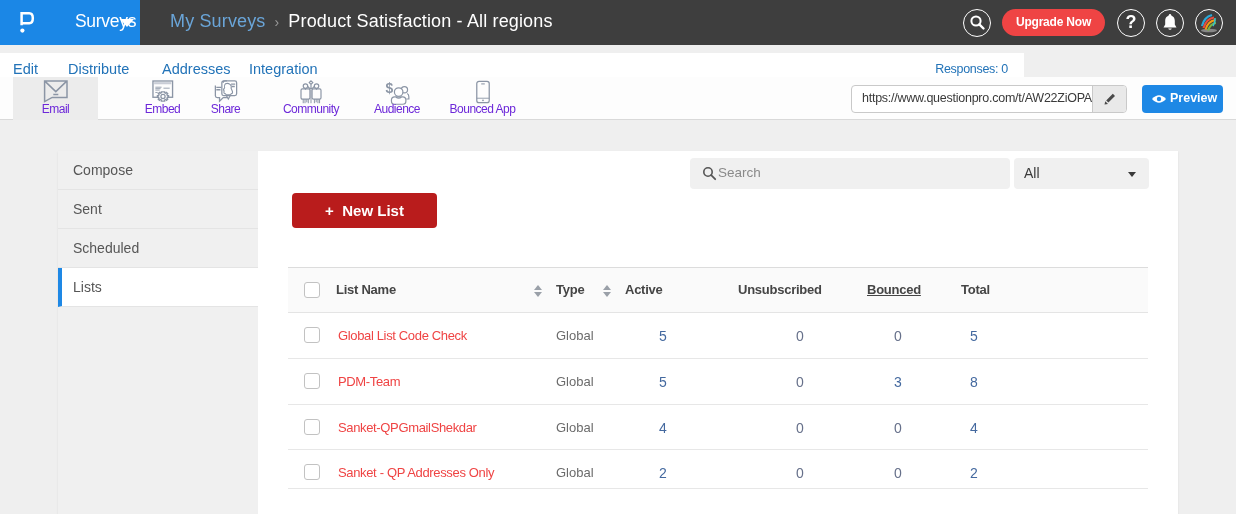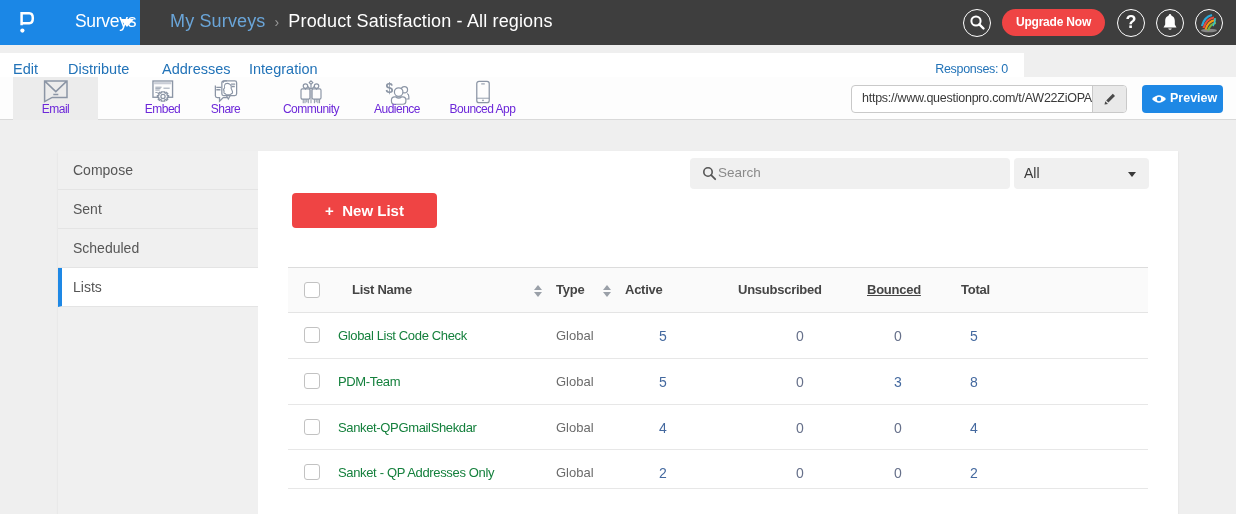--- a/index.html
+++ b/index.html
@@ -39,29 +39,29 @@
 #sidebar { position:absolute; left:0; top:0; width:200px; height:363px; background:#f0f0f0; }
 #sidebar .item { position:absolute; left:0; width:200px; height:39px; line-height:39px; padding-left:15px; font-size:14px; color:#565656; border-bottom:1px solid #e4e4e4; }
 #sidebar .item.active { background:#fff; border-left:4px solid #1e88e5; padding-left:11px; border-bottom:1px solid #e4e4e4; }
 
 
 #searchbox { position:absolute; left:632px; top:7px; width:320px; height:31px; background:#f0f0f0; border-radius:4px; }
 #searchbox .ph { position:absolute; left:28px; top:7px; font-size:13.5px; color:#8a8a8a; }
 #alldd { position:absolute; left:956px; top:7px; width:135px; height:31px; background:#f0f0f0; border-radius:4px; }
 #alldd .t { position:absolute; left:10px; top:7px; font-size:14px; color:#3a3a3a; }
 #alldd .c { position:absolute; right:13px; top:14px; width:0; height:0; border-left:4.5px solid transparent; border-right:4.5px solid transparent; border-top:5.5px solid #3a3a3a; }
-#newlist { position:absolute; left:234px; top:42px; width:145px; height:35px; background:#ef4444; border-radius:4px; color:#fff; text-align:center; line-height:35px; font-size:15px; font-weight:bold; }
+#newlist { position:absolute; left:234px; top:42px; width:145px; height:35px; background:#b91c1c; border-radius:4px; color:#fff; text-align:center; line-height:35px; font-size:15px; font-weight:bold; }
 
 
 .cb { position:absolute; width:16px; height:16px; border:1.5px solid #c2c2c2; border-radius:3px; background:#fff; }
 #thead { position:absolute; left:230px; top:116px; width:860px; height:46px; background:#fafafa; border-top:1px solid #dcdcdc; border-bottom:1px solid #e4e4e4; font-weight:bold; font-size:13px; letter-spacing:-0.25px; color:#454545; }
 #thead span { position:absolute; top:14px; }
 .row { position:absolute; left:230px; width:860px; height:45px; border-bottom:1px solid #e7e7e7; font-size:13.5px; }
 .row span { position:absolute; top:15px; }
-.name { color:#15803d; font-size:13px; letter-spacing:-0.35px; }
+.name { color:#ef4444; font-size:13px; letter-spacing:-0.35px; }
 .glb { color:#6b6b6b; font-size:13px; }
 .num { width:40px; text-align:center; color:#44699f; font-size:14px; }
 .num.z { color:#66708a; }
 .sort { position:absolute; }
 .sort:before, .sort:after { content:""; position:absolute; left:0; border-left:4.5px solid transparent; border-right:4.5px solid transparent; }
 .sort:before { top:0; border-bottom:5px solid #9aa0a8; }
 .sort:after { top:7px; border-top:5px solid #9aa0a8; }
 svg.icon { display:block; }
 </style>
 </head>
@@ -215,21 +215,21 @@
     <div class="ph">Search</div>
   </div>
   <div id="alldd">
       <div class="t">All</div>
       <div class="c"></div>
     </div>
   <div id="newlist">+&nbsp;&nbsp;New List</div>
 
   <div id="thead">
     <div class="cb" style="left:16px; top:14px;"></div>
-    <span style="left:48px;margin-left:16px;">List Name</span>
+    <span style="left:48px;">List Name</span>
     <div class="sort" style="left:246px; top:17px;"></div>
     <span style="left:268px;">Type</span>
     <div class="sort" style="left:315px; top:17px;"></div>
     <span style="left:337px;">Active</span>
     <span style="left:450px;">Unsubscribed</span>
     <span style="left:579px;text-decoration:underline;">Bounced</span>
     <span style="left:673px;">Total</span>
   </div>
 
   <div class="row" style="top:162px; height:46px;">

